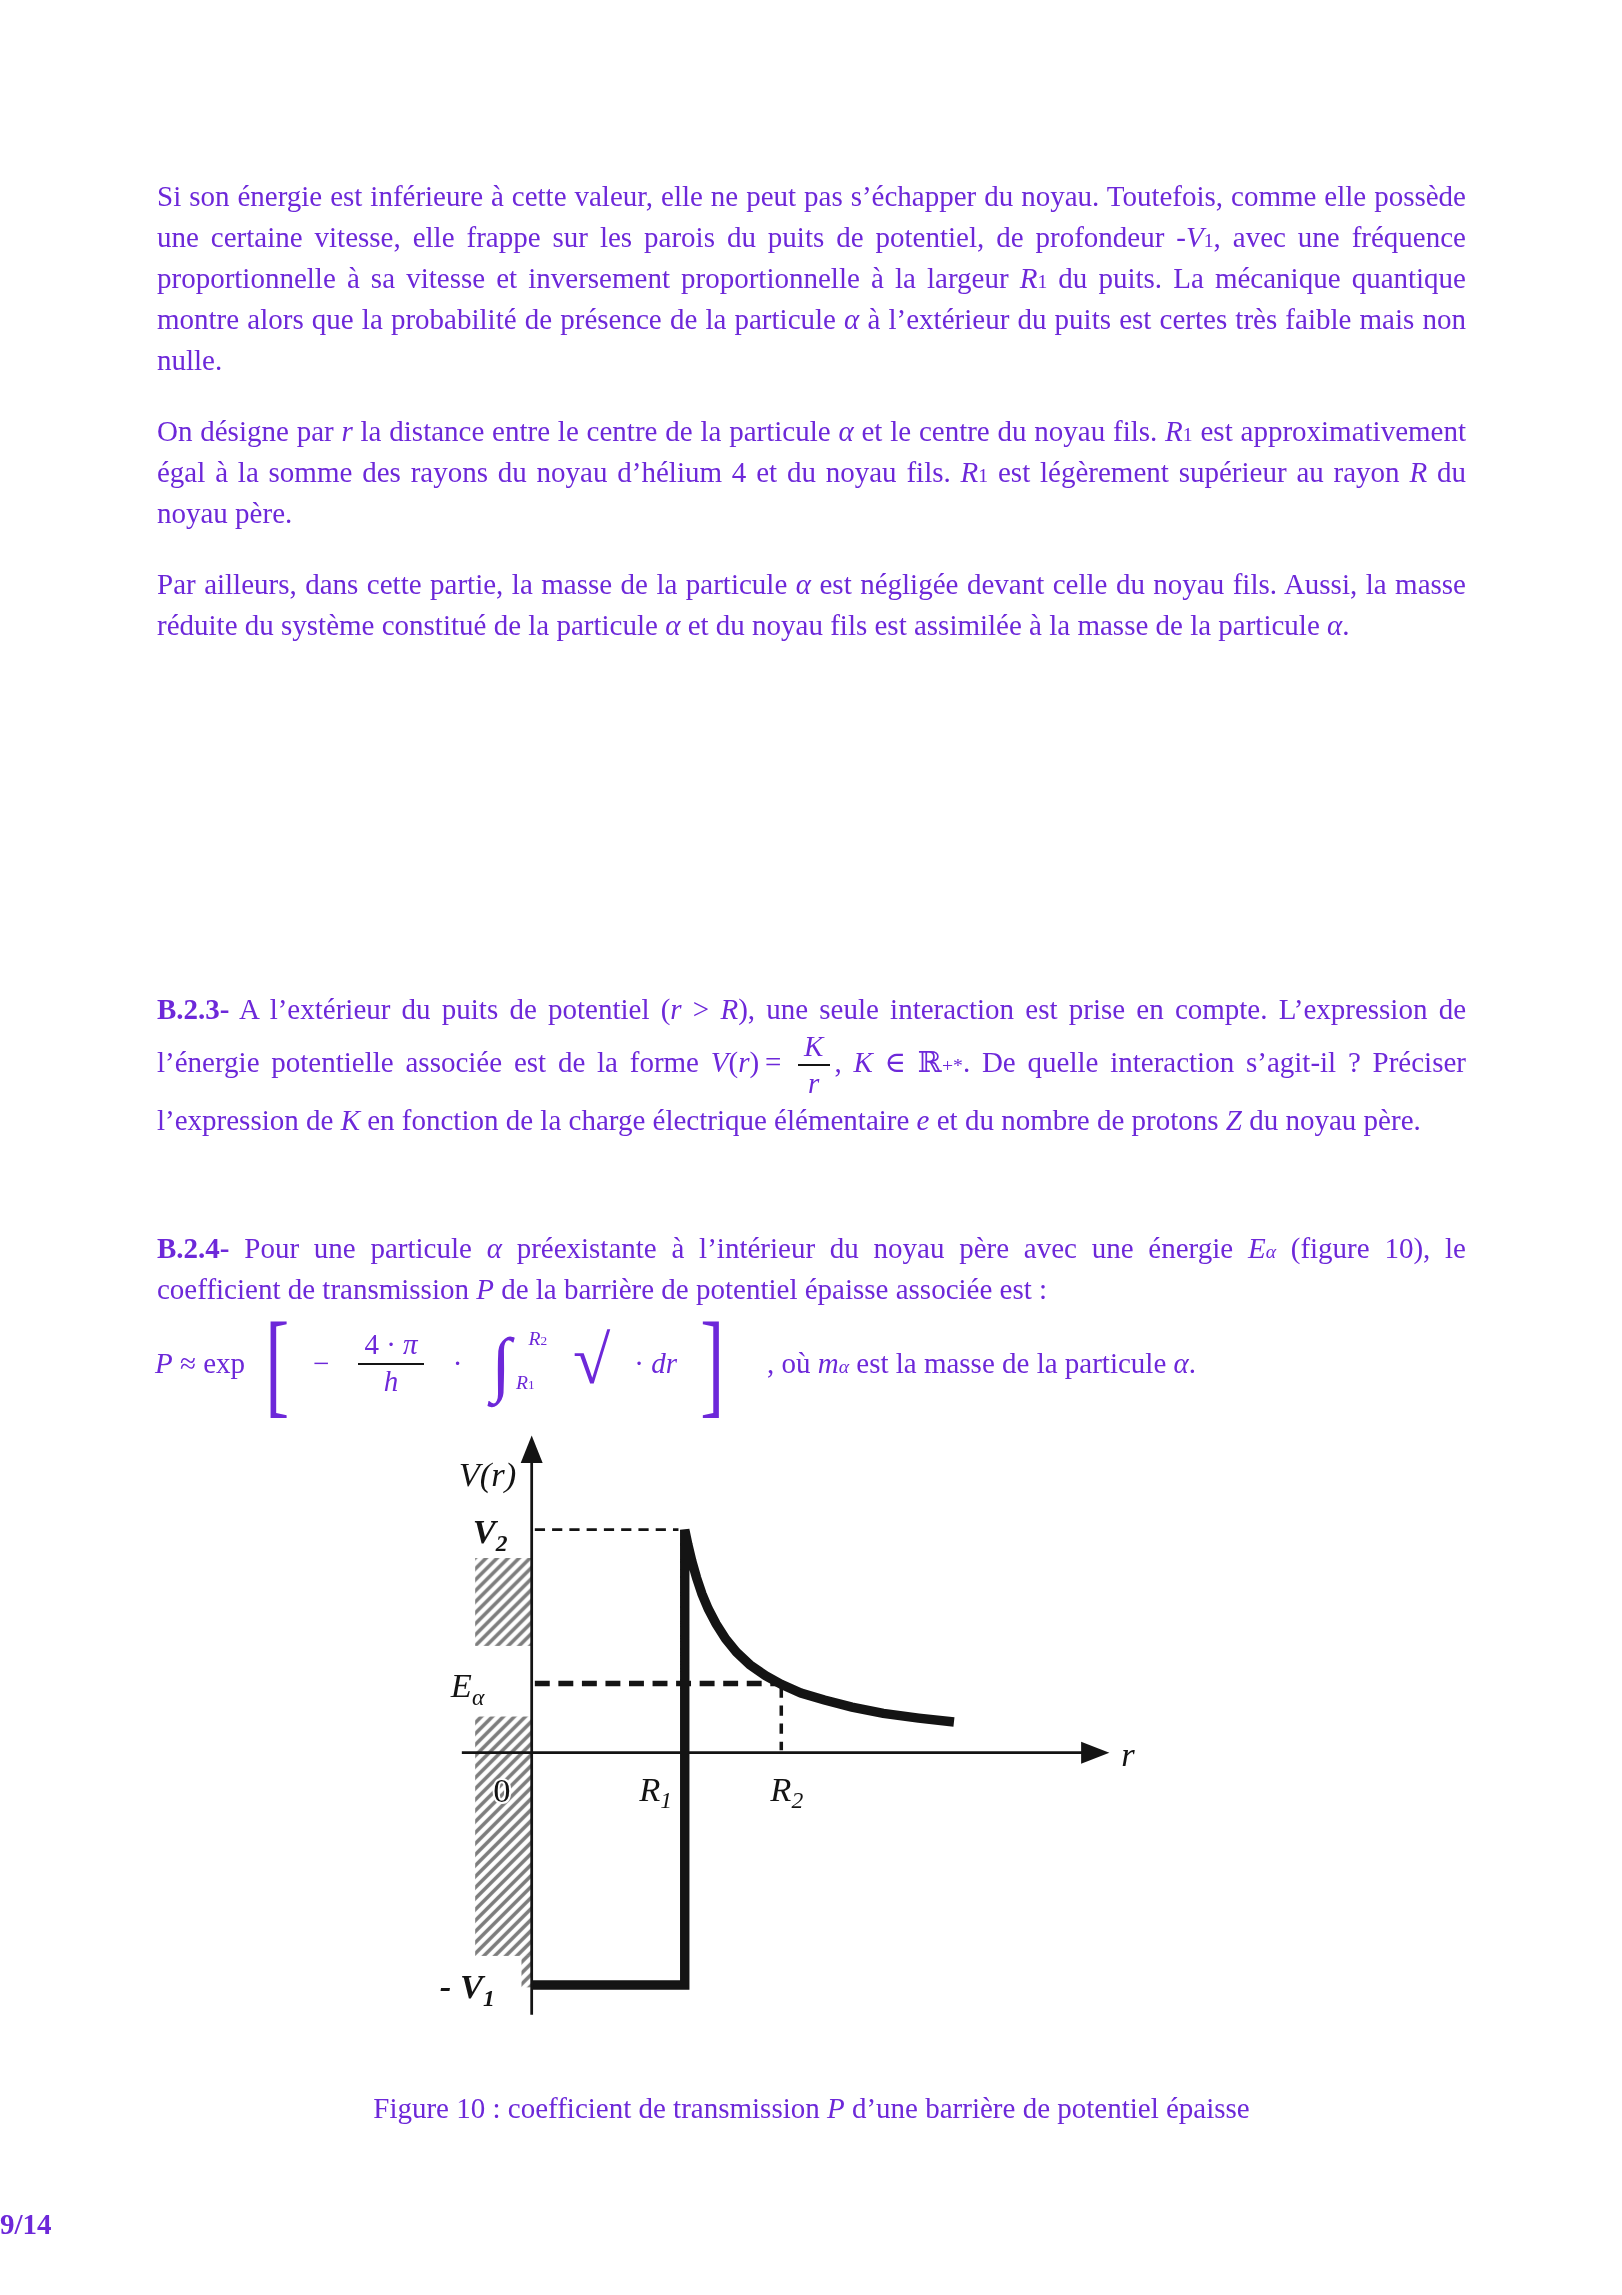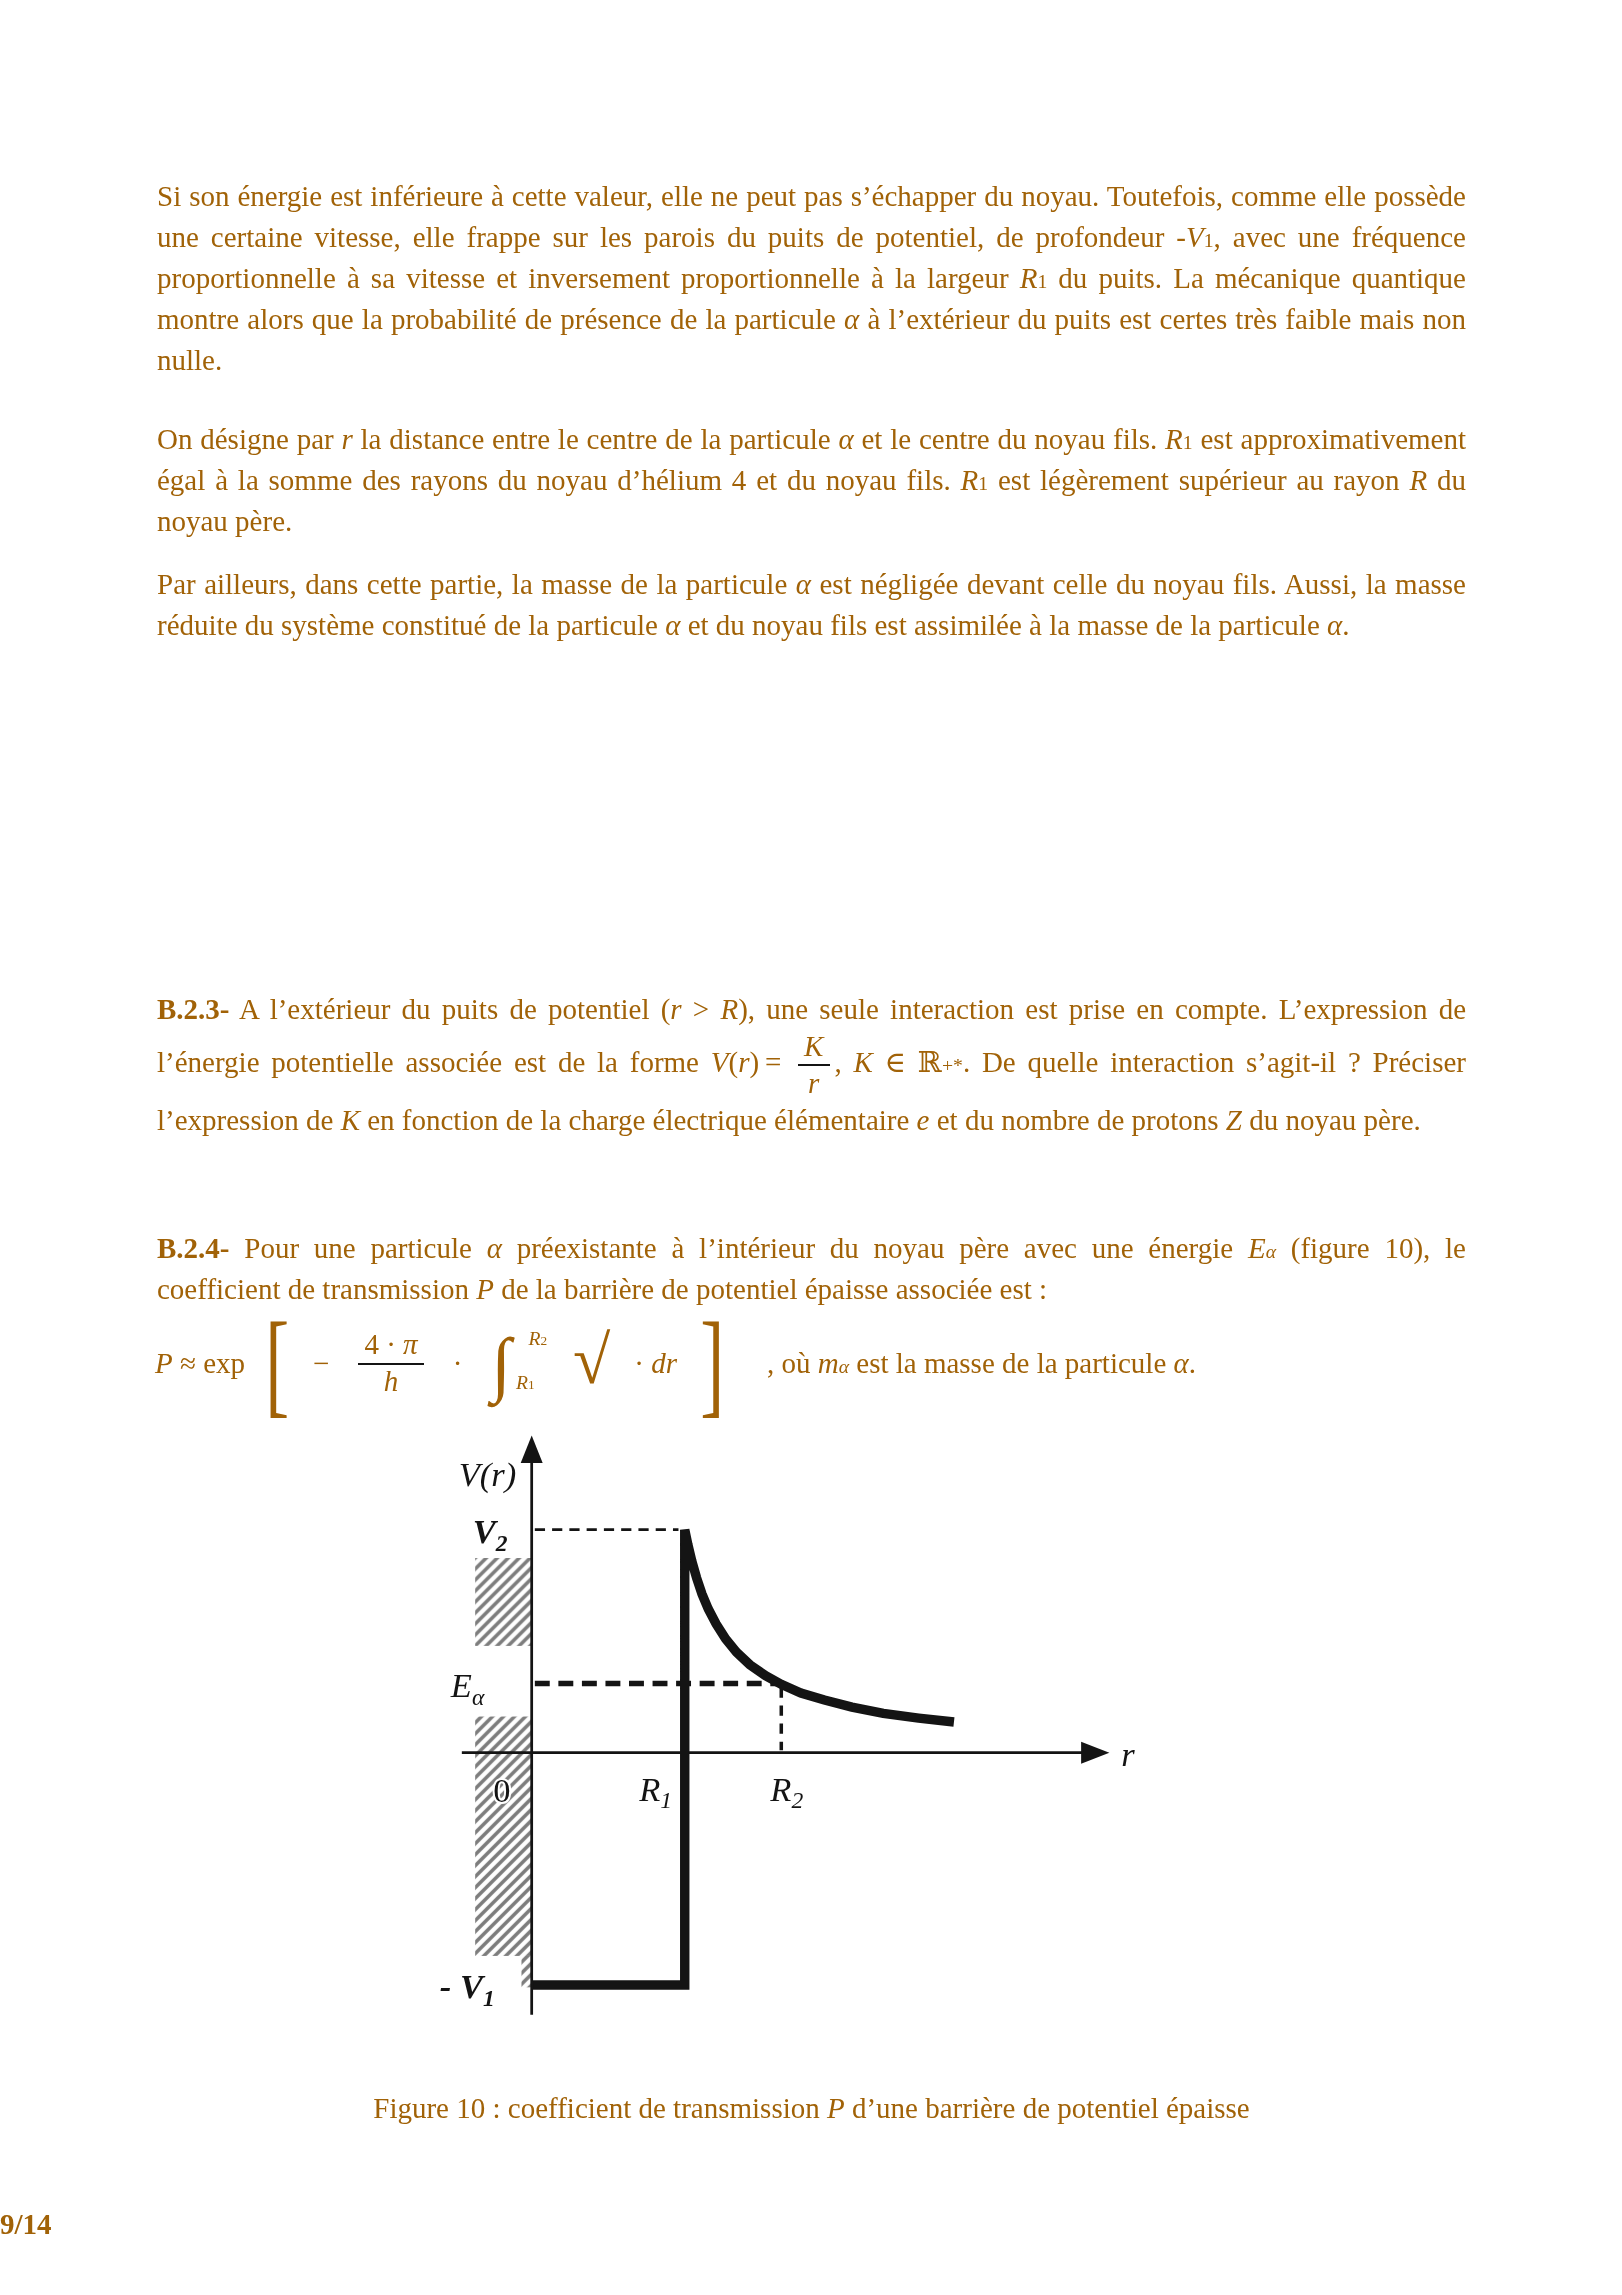--- a/index.html
+++ b/index.html
@@ -1,19 +1,19 @@
 <!DOCTYPE html>
 <html style="font-size:12.6px"><head>
 <meta charset="utf-8">
 <style>
   html,body{margin:0;padding:0;background:#e8e8e8;}
   .page{
     position:relative; width:1623px; height:2295px; background:#ffffff;
     font-family:"Liberation Serif","DejaVu Serif",serif;
-    font-size:29px; line-height:41px; color:#a16207; overflow:hidden;
+    font-size:29px; line-height:41px; color:#6d28d9; overflow:hidden;
   }
   .block{position:absolute; left:157px; width:1309px; text-align:justify;}
   .block b{font-weight:bold;}
   .block i{font-style:italic;}
   sub{font-size:68%; vertical-align:-16%; line-height:0;}
   sup{font-size:68%; vertical-align:34%; line-height:0;}
 
   
   .frac{display:inline-flex; flex-direction:column; align-items:center;
         vertical-align:middle; line-height:1.15; margin:0 4.7px;}
@@ -45,21 +45,21 @@
   .fig-lbl{font-family:"Liberation Serif","DejaVu Serif",serif; font-style:italic; font-size:44px;}
   .fig-lbl-b{font-weight:bold;}
   .fig-sub{font-size:30px; font-style:italic;}
 </style>
 </head>
 <body>
 
 <div class="page">
 
   <p class="block" style="top:147px">Si son énergie est inférieure à cette valeur, elle ne peut pas s’échapper du noyau. Toutefois, comme elle possède une certaine vitesse, elle frappe sur les parois du puits de potentiel, de profondeur -<i>V</i><sub>1</sub>, avec une fréquence proportionnelle à sa vitesse et inversement proportionnelle à la largeur <i>R</i><sub>1</sub> du puits. La mécanique quantique montre alors que la probabilité de présence de la particule <i>α</i> à l’extérieur du puits est certes très faible mais non nulle.</p>
-  <p class="block" style="top:390px">On désigne par <i>r</i> la distance entre le centre de la particule <i>α</i> et le centre du noyau fils. <i>R</i><sub>1</sub> est approximativement égal à la somme des rayons du noyau d’hélium 4 et du noyau fils. <i>R</i><sub>1</sub> est légèrement supérieur au rayon <i>R</i> du noyau père.</p>
+  <p class="block" style="top:382px">On désigne par <i>r</i> la distance entre le centre de la particule <i>α</i> et le centre du noyau fils. <i>R</i><sub>1</sub> est approximativement égal à la somme des rayons du noyau d’hélium 4 et du noyau fils. <i>R</i><sub>1</sub> est légèrement supérieur au rayon <i>R</i> du noyau père.</p>
   <p class="block" style="top:535px">Par ailleurs, dans cette partie, la masse de la particule <i>α</i> est négligée devant celle du noyau fils. Aussi, la masse réduite du système constitué de la particule <i>α</i> et du noyau fils est assimilée à la masse de la particule <i>α</i>.</p>
 
   <p class="block" style="top:960px"><b>B.2.3-</b> A l’extérieur du puits de potentiel (<i>r</i> &gt; <i>R</i>), une seule interaction est prise en compte. L’expression de l’énergie potentielle associée est de la forme <i>V</i>(<i>r</i>) = <span class="frac">
         <span class="num"><i>K</i></span>
         <span class="den"><i>r</i></span>
       </span>, <i>K</i> ∈ ℝ<sup>+*</sup>. De quelle interaction s’agit-il&nbsp;? Préciser l’expression de <i>K</i> en fonction de la charge électrique élémentaire <i>e</i> et du nombre de protons <i>Z</i> du noyau père.</p>
   <p class="block" style="top:1199px"><b>B.2.4-</b> Pour une particule <i>α</i> préexistante à l’intérieur du noyau père avec une énergie <i>E<sub>α</sub></i> (figure 10), le coefficient de transmission <i>P</i> de la barrière de potentiel épaisse associée est :</p>
 
   <div class="formula">
       <span><i>P</i> ≈ exp</span>

